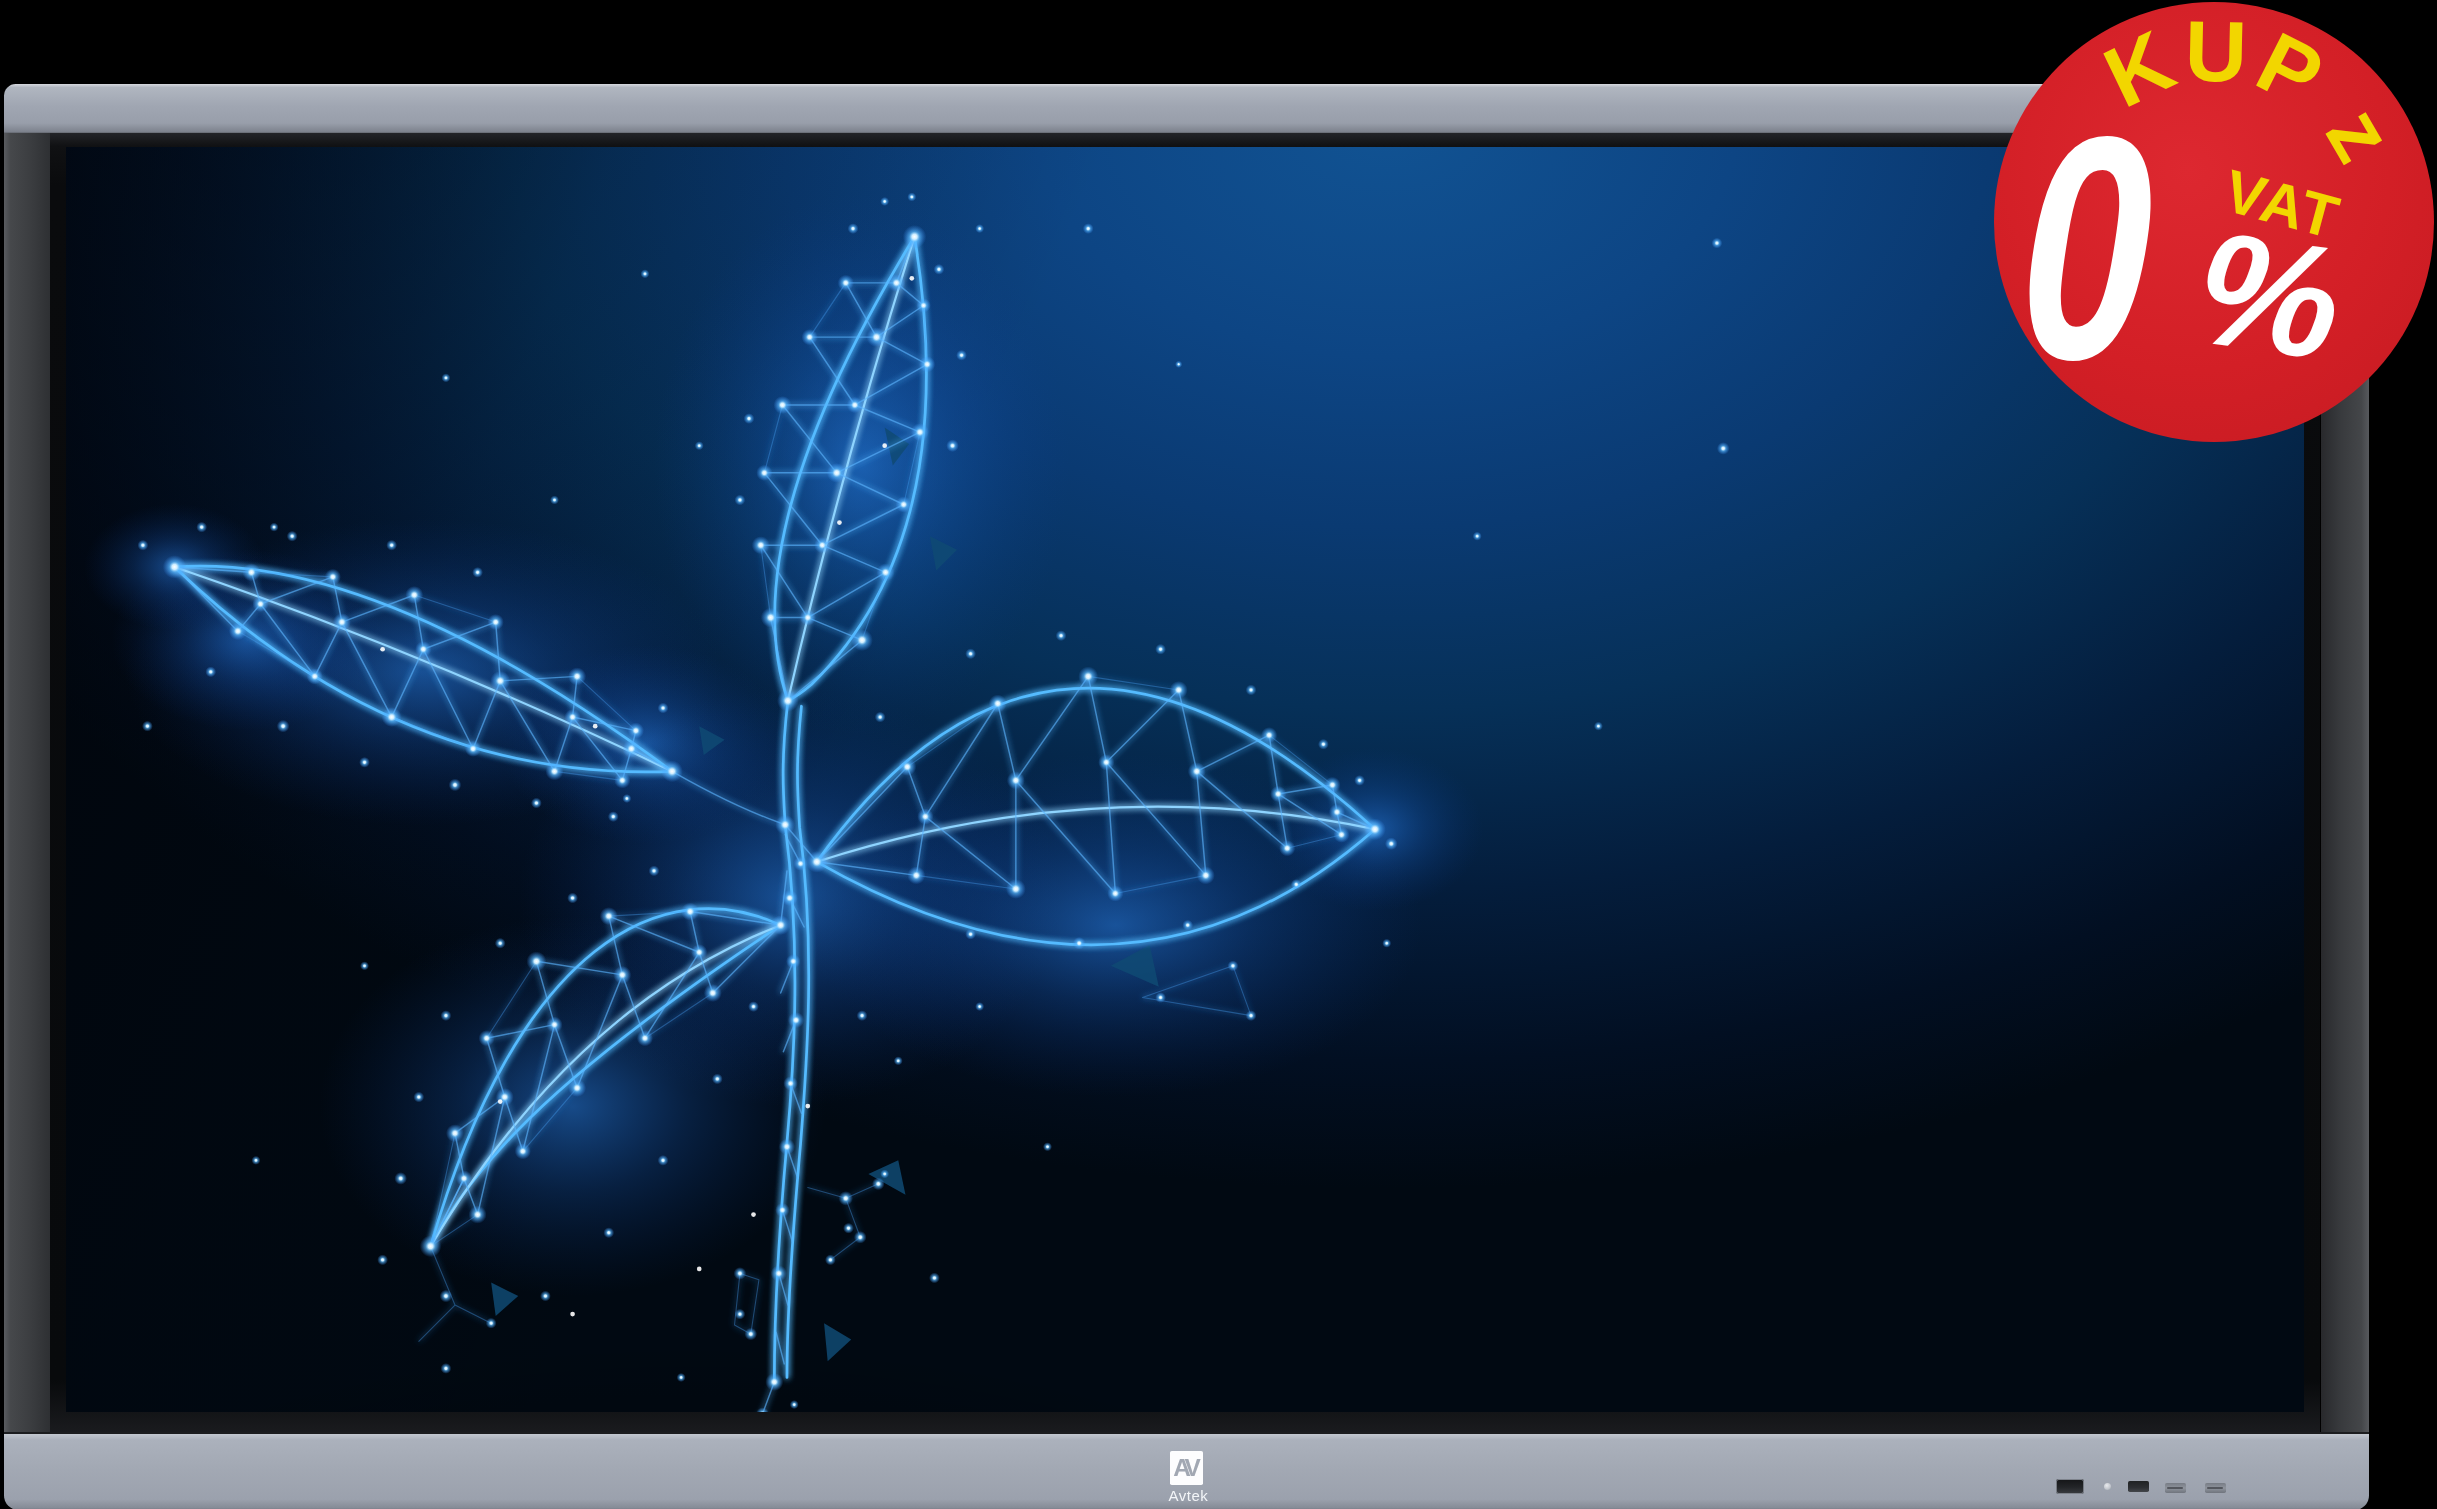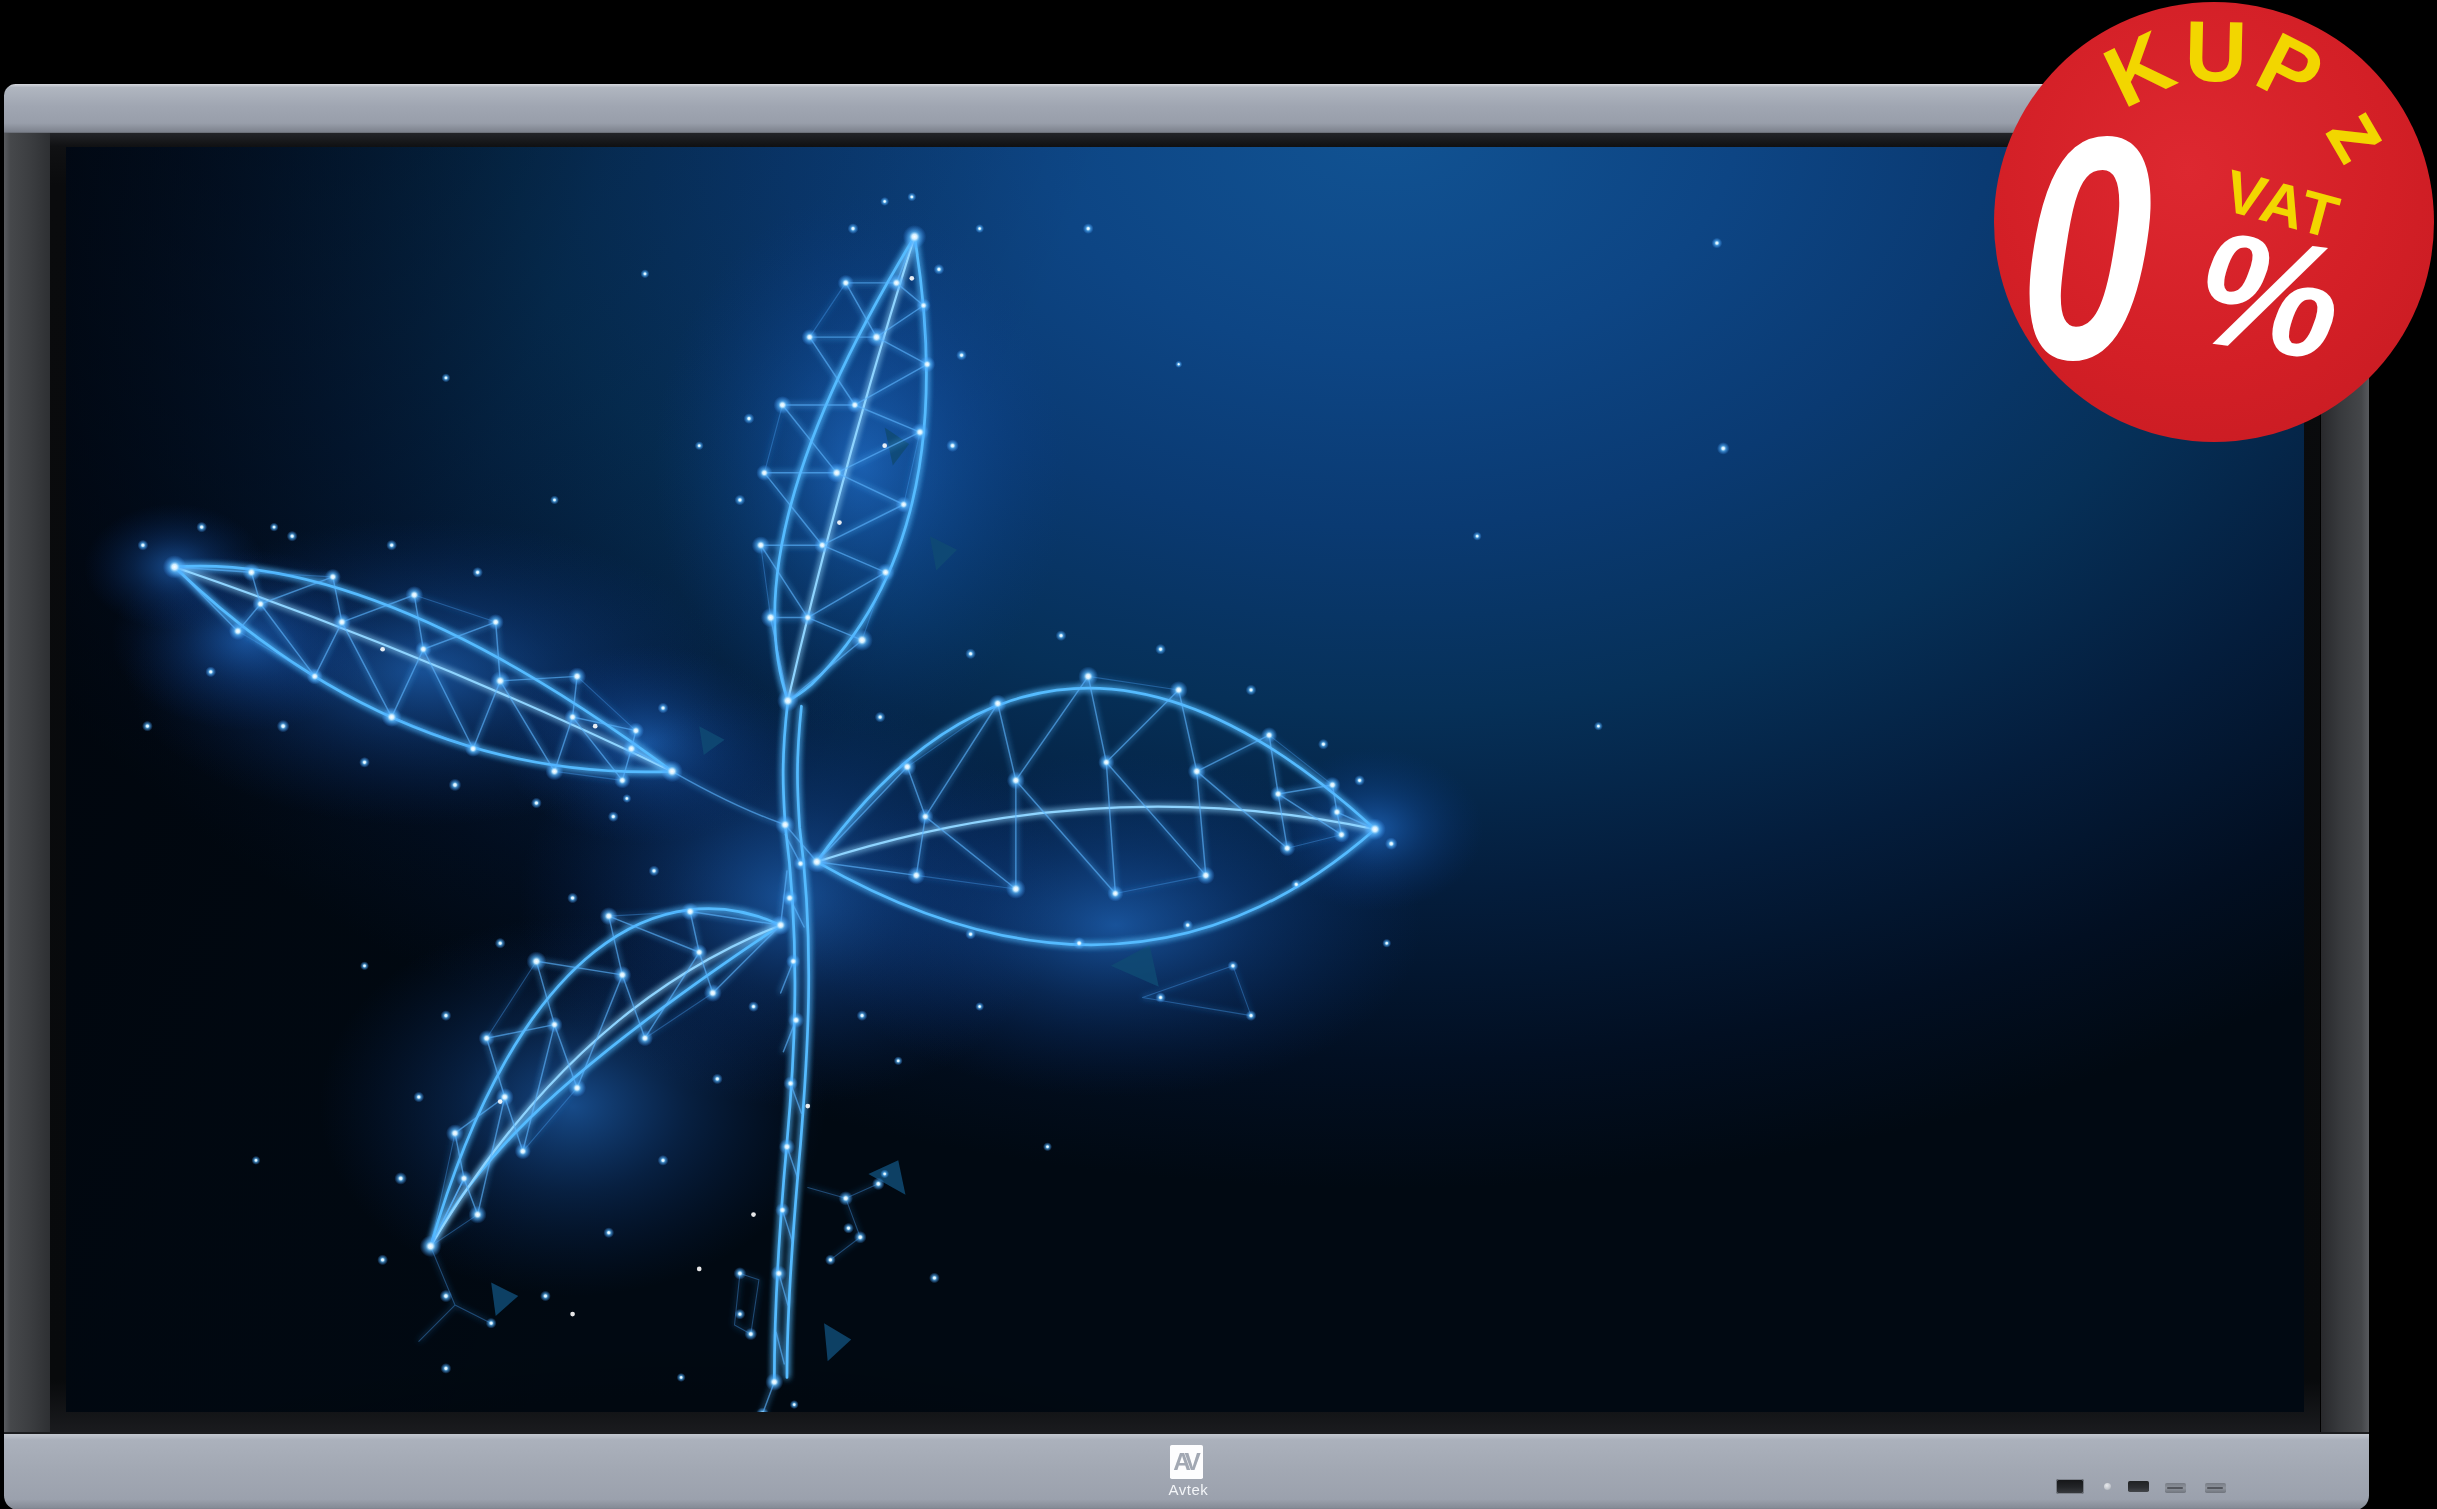--- a/index.html
+++ b/index.html
@@ -22,21 +22,21 @@
        radial-gradient(1085px 434px at 28% 118%, rgba(0,0,0,0.55), rgba(0,0,0,0) 70%),
        linear-gradient(112deg, rgba(1,4,10,0.70) 0%, rgba(1,4,10,0.18) 20%, rgba(1,4,10,0) 38%),
        radial-gradient(1592px 1067px at 59% -2%, #115393 0%, #0d4584 22%, #0a3a72 38%, #063058 55%, #041d3c 72%, #020f22 88%, #010912 100%);}
   .screen svg{position:absolute;left:0;top:0;}
 
   
   .bezel-bottom{position:absolute;left:0;top:1348px;width:2365px;height:78px;
      border-top:2.7px solid #1c1d1f;box-sizing:border-box;
      border-radius:0 0 14.5px 14.5px;
      background:linear-gradient(180deg,#c3c8d0 0%,#abb1bc 8%,#a3a9b4 42%,#9ba1ad 86%,#868c97 97%,#757a84 100%);}
-  .logo-block{position:absolute;left:1165px;top:11px;width:36px;text-align:center;}
+  .logo-block{position:absolute;left:1165px;top:17px;width:36px;text-align:center;}
   .logo-square{width:33px;height:34px;margin:0 auto;background:#fdfdfe;border-radius:1.8px;
      display:flex;align-items:center;justify-content:center;
      color:#a2a8b3;font-weight:bold;font-size:24.4px;letter-spacing:-4.5px;
      font-family:"Liberation Sans",sans-serif;padding-right:3.6px;box-sizing:border-box;}
   .logo-name{margin-top:2px;color:#f3f5f8;font-size:15px;letter-spacing:0.5px;}
 
   .controls{position:absolute;left:2052px;top:0;width:181px;height:78px;}
   .btn-power{position:absolute;left:0;top:45px;width:28px;height:14.5px;border-radius:2.7px;
      background:linear-gradient(180deg,#141517 0%,#232528 55%,#3a3d41 100%);
      box-shadow:0 0 0 0.9px #7e838c inset;}

